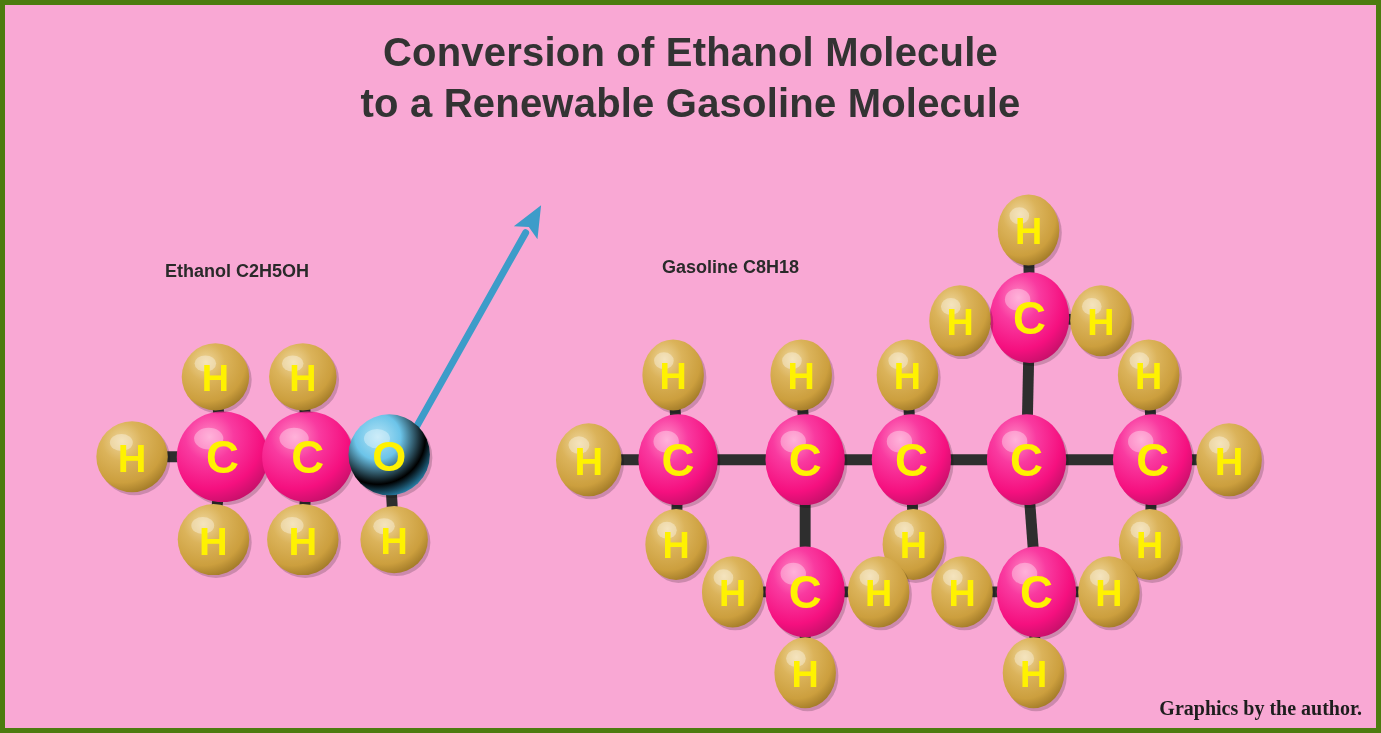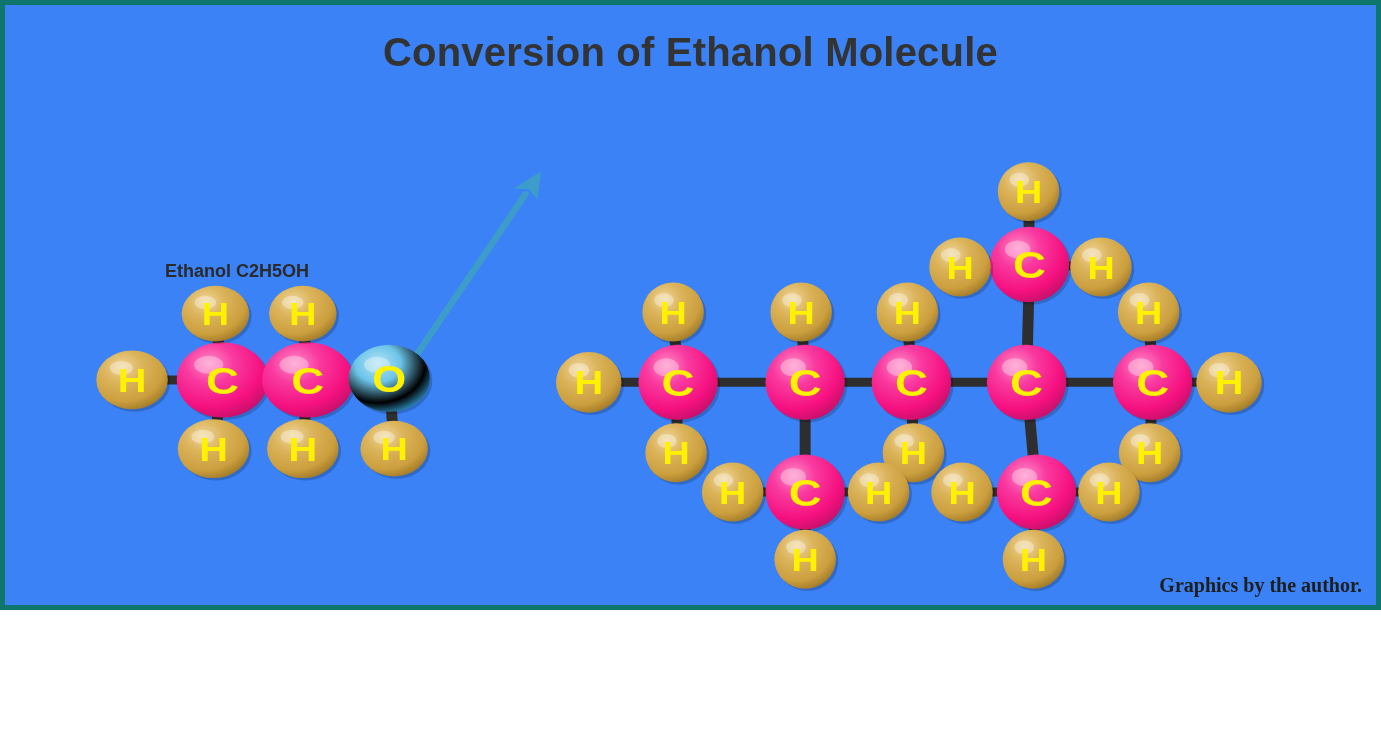--- a/index.html
+++ b/index.html
@@ -7,24 +7,24 @@
     margin: 0;
     padding: 0;
     background: #ffffff;
   }
   body {
     font-family: "Liberation Sans", sans-serif;
   }
   #canvas {
     position: relative;
     width: 1381px;
-    height: 610px;
-    background: #3b82f6;
+    height: 733px;
+    background: #f9a8d4;
     box-sizing: border-box;
-    border: 5px solid #0f766e;
+    border: 5px solid #4d7c0f;
     overflow: hidden;
   }
   #title {
     position: absolute;
     left: 0;
     top: 22px;
     width: 100%;
     text-align: center;
     color: #333333;
     font-size: 40px;
@@ -69,20 +69,21 @@
     pointer-events: none;
   }
 </style>
 </head>
 <body>
 
 <div id="canvas">
 
   <div id="title">
     <span class="tline">Conversion of Ethanol Molecule</span>
+    <span class="tline">to a Renewable  Gasoline Molecule</span>
   </div>
 
   <svg id="scene" viewBox="0 0 1381 733" preserveAspectRatio="none">
     <defs>
       <radialGradient id="grad-C" cx="36%" cy="28%" r="78%">
         <stop offset="0%" stop-color="#FF8AC6"></stop>
         <stop offset="34%" stop-color="#F93AA0"></stop>
         <stop offset="74%" stop-color="#F5107F"></stop>
         <stop offset="100%" stop-color="#C21068"></stop>
       </radialGradient>
@@ -347,16 +348,17 @@
           <ellipse cx="1038.5" cy="680" rx="31" ry="36" fill="rgba(0,0,0,0.18)"></ellipse>
           <ellipse cx="1036" cy="677" rx="31" ry="36" fill="url(#grad-H)"></ellipse>
           <ellipse cx="1026.7" cy="662.6" rx="9.92" ry="8.64" fill="rgba(255,255,255,0.34)"></ellipse>
           <text x="1036" y="678" class="atom-label" font-size="38" fill="#FFF200">H</text>
         </g>
       </g>
   </svg>
 
   <div class="mol-label" id="label-ethanol">Ethanol C2H5OH</div>
 
+  <div class="mol-label" id="label-gasoline">Gasoline C8H18</div>
 
   <div id="credit">Graphics by the author.</div>
 
 </div>
 
 </body></html>

